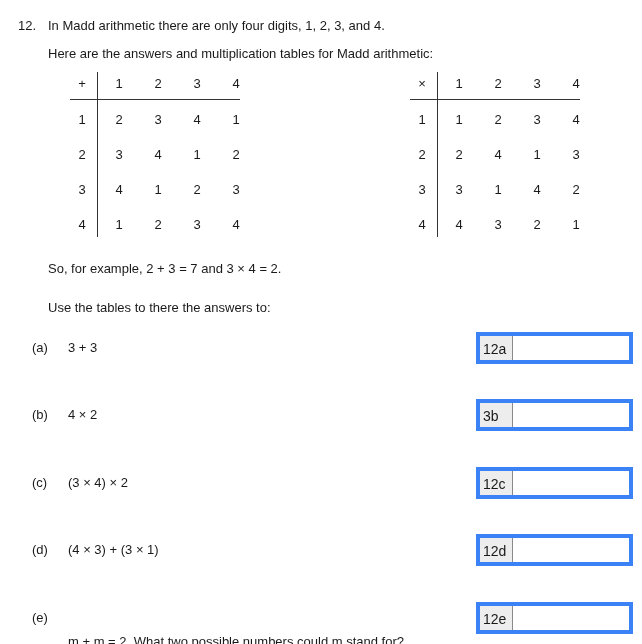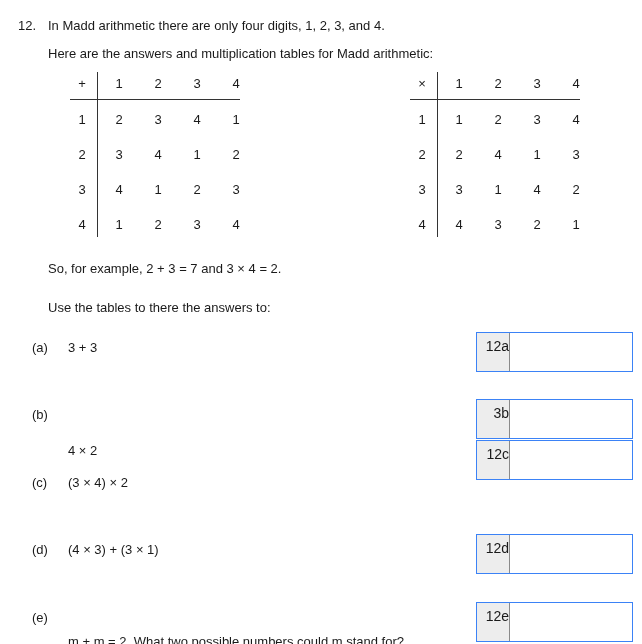--- a/index.html
+++ b/index.html
@@ -111,27 +111,26 @@
     font-size: 13px;
     line-height: 16px;
     white-space: nowrap;
   }
 
   
   .answer-box {
     position: absolute;
     left: 476px;
     width: 157px;
-    height: 40px;
+    height: 32px;
     box-sizing: border-box;
-    border: 1px solid #3b82f6;
+    border: 4px solid #3b82f6;
     background: #ffffff;
     display: flex;
     align-items: stretch;
-    text-align: right;
   }
   .answer-box .tag {
     width: 33px;
     box-sizing: border-box;
     background: #ededed;
     border-right: 1px solid #8a8a8a;
     font-size: 14px;
     line-height: 26px;
     padding-left: 3px;
     color: #1a1a1a;
@@ -213,28 +212,28 @@
 <div class="use-tables-line">Use the tables to there the answers to:</div>
 
 <div id="parts-root">
     <div class="part-label" style="top: 340px;">(a)</div>
     <div class="part-text" style="top: 340px;">3 + 3</div>
     <div class="answer-box" style="top: 332px;">
       <div class="tag">12a</div>
       <div class="field"></div>
     </div>
     <div class="part-label" style="top: 407px;">(b)</div>
-    <div class="part-text" style="top: 407px; margin-top: 36px;">4 × 2</div>
+    <div class="part-text" style="top: 407px;">4 × 2</div>
     <div class="answer-box" style="top: 399px;">
       <div class="tag">3b</div>
       <div class="field"></div>
     </div>
     <div class="part-label" style="top: 475px;">(c)</div>
     <div class="part-text" style="top: 475px;">(3 × 4) × 2</div>
-    <div class="answer-box" style="top: 440px;">
+    <div class="answer-box" style="top: 467px;">
       <div class="tag">12c</div>
       <div class="field"></div>
     </div>
     <div class="part-label" style="top: 542px;">(d)</div>
     <div class="part-text" style="top: 542px;">(4 × 3) + (3 × 1)</div>
     <div class="answer-box" style="top: 534px;">
       <div class="tag">12d</div>
       <div class="field"></div>
     </div>
     <div class="part-label" style="top: 610px;">(e)</div>

